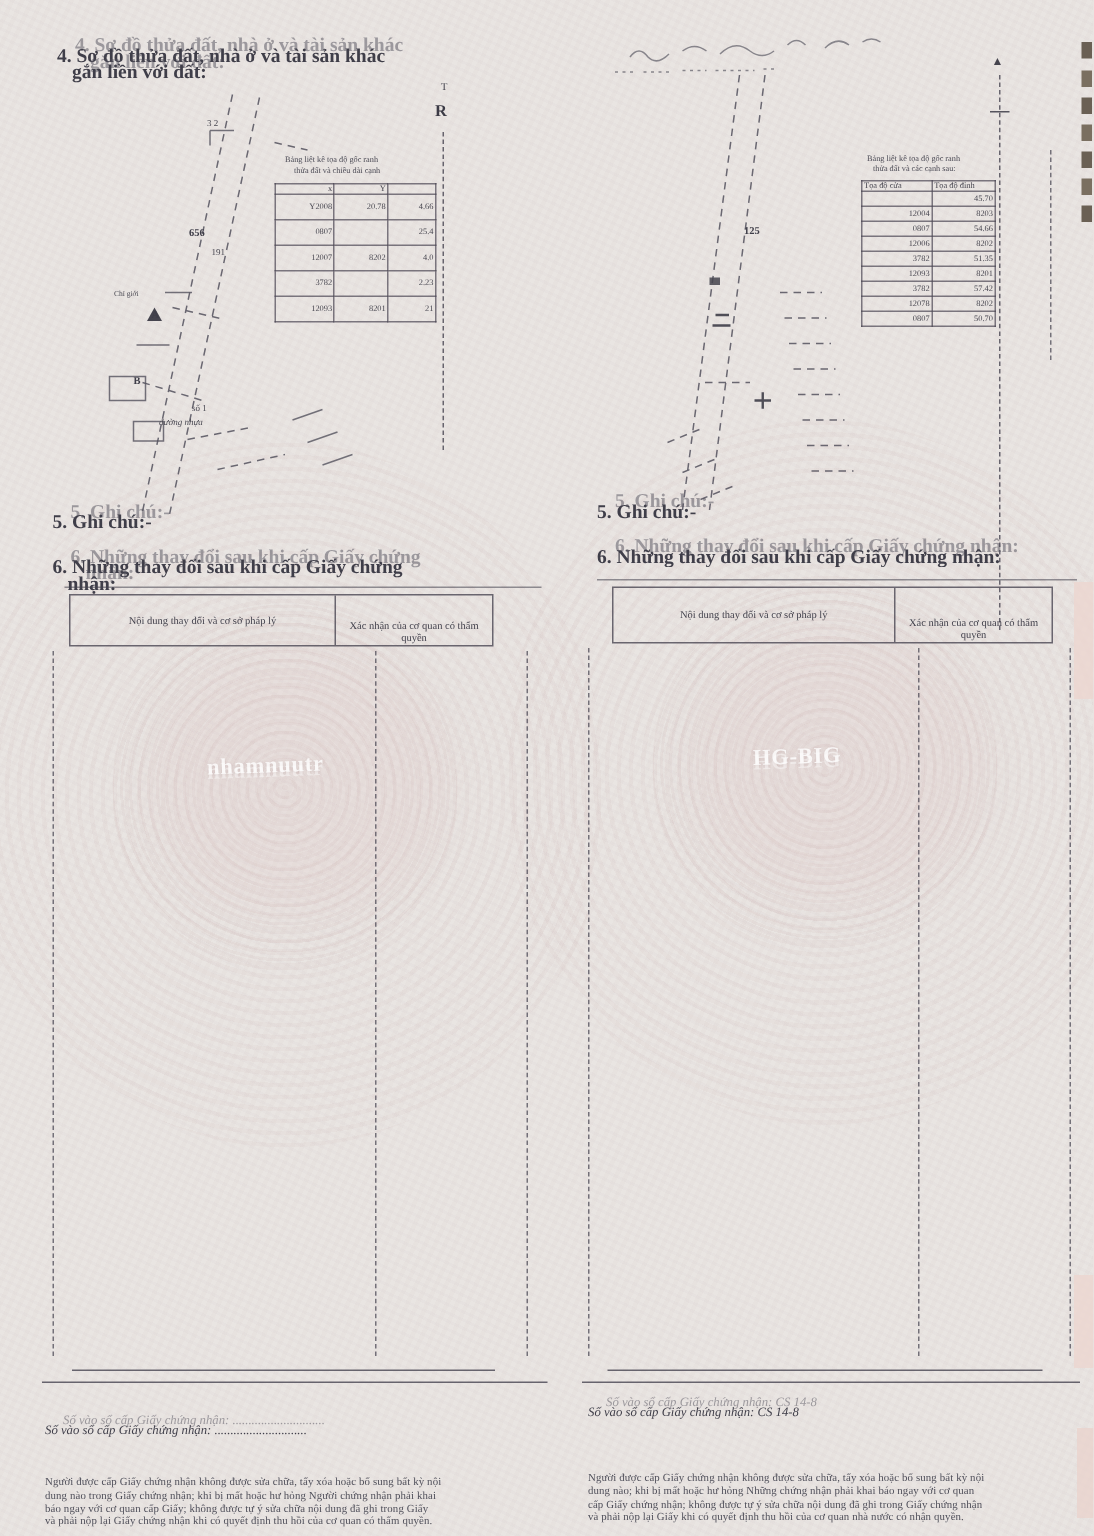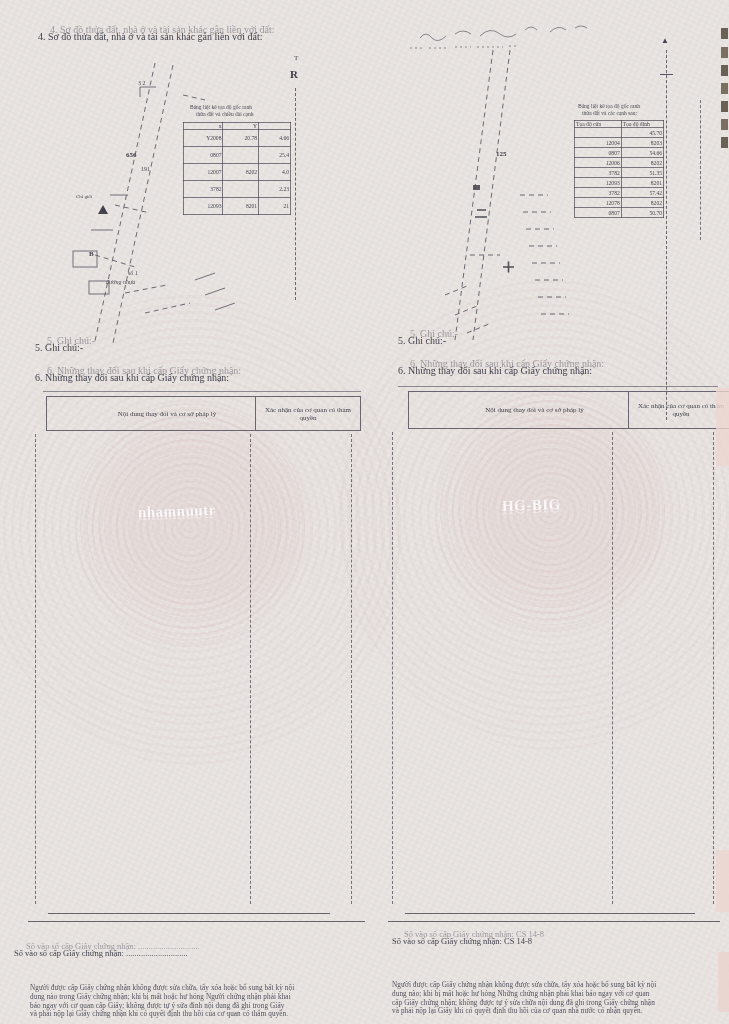--- a/index.html
+++ b/index.html
@@ -8,38 +8,38 @@
   .abs{position:absolute;}
   .texture{position:absolute;inset:0;pointer-events:none;
     background:
       repeating-linear-gradient(115deg, rgba(213,199,195,.10) 0 3px, rgba(236,232,229,0) 3px 6px),
       repeating-linear-gradient(25deg, rgba(199,186,196,.08) 0 2px, rgba(236,232,229,0) 2px 5px);}
   .seal{position:absolute;border-radius:50%;pointer-events:none;opacity:.55;
     background:repeating-radial-gradient(circle, rgba(193,158,158,.13) 0 3px, rgba(255,255,255,0) 3px 8px);}
   .seal-core{position:absolute;border-radius:50%;pointer-events:none;opacity:.5;
     background:repeating-radial-gradient(circle, rgba(186,148,148,.16) 0 2px, rgba(255,255,255,0) 2px 6px);}
   .wash{position:absolute;border-radius:50%;filter:blur(14px);pointer-events:none;}
-  .h{font-weight:normal;font-size:10px;line-height:11px;color:#3f3e49;filter:blur(.3px);}
+  .h{font-weight:bold;font-size:13px;line-height:11px;color:#3f3e49;filter:blur(.3px);}
   .ghost{text-shadow:12px -7px 0 rgba(80,78,90,.5);}
   .tinycap{font-size:5.5px;line-height:6.5px;color:#4a4954;filter:blur(.3px);}
   .lbl{font-size:6px;color:#474650;filter:blur(.25px);}
   .lbl-b{font-size:7px;font-weight:bold;color:#3f3e49;}
   table.coords{border-collapse:collapse;filter:blur(.25px);}
   table.coords td,table.coords th{border:1px solid rgba(74,70,82,.7);font-size:5.6px;
     color:#45444e;padding:0 1px;text-align:right;font-weight:normal;white-space:nowrap;}
   .vdash{position:absolute;width:0;border-left:1px dashed rgba(76,74,86,.75);}
   .hline{position:absolute;height:1px;background:rgba(70,68,80,.8);}
-  .chead{position:absolute;display:flex;border:1px solid rgba(74,70,82,.8);filter:blur(.25px);padding-left:32px;}
+  .chead{position:absolute;display:flex;border:1px solid rgba(74,70,82,.8);filter:blur(.25px);}
   .chead .c1{flex:1;border-right:1px solid rgba(74,70,82,.8);display:flex;align-items:center;justify-content:center;}
-  .chead .c2{width:104px;display:flex;align-items:center;justify-content:center;}
+  .chead .c2{width:104px;display:flex;align-items:flex-end;justify-content:center;}
   .chead .ct{font-size:7px;line-height:8px;color:#42414c;text-align:center;padding:1px 4px;}
   .wm{position:absolute;font-weight:bold;font-size:15px;letter-spacing:.5px;
       color:rgba(255,255,255,.82);transform:rotate(-2deg);
       text-shadow:0 3px 0 rgba(255,255,255,.45), 0 1px 2px rgba(170,140,140,.35);}
-  .serial{font-size:8.5px;color:#3f3e49;filter:blur(.3px);}
+  .serial{font-size:8.5px;color:#3f3e49;filter:blur(.3px);font-style:italic;}
   .notice{position:absolute;filter:blur(.35px);}
   .notice div{font-size:7.2px;line-height:8.8px;color:#4f4f5a;letter-spacing:.1px;white-space:nowrap;}
   .north-line{position:absolute;width:0;border-left:1px dashed rgba(70,68,80,.8);}
   .mark{position:absolute;}
   svg{position:absolute;overflow:visible;}
 </style>
 </head>
 <body>
 
 <div class="texture"></div>
@@ -140,26 +140,26 @@
   </div>
 
   <div class="vdash" style="left:35px;top:434px;height:470px"></div>
   <div class="vdash" style="left:250px;top:434px;height:470px"></div>
   <div class="vdash" style="left:351px;top:434px;height:470px"></div>
   <div class="hline" style="left:48px;top:913px;width:282px"></div>
   <div class="hline" style="left:28px;top:921px;width:337px"></div>
 
   <div class="wm" style="left:138px;top:503px">nhamnuutr</div>
 
-  <div class="serial ghost abs" style="left:14px;top:948px">Số vào sổ cấp Giấy chứng nhận: .............................</div>
+  <div class="serial ghost abs" style="left:30px;top:948px">Số vào sổ cấp Giấy chứng nhận: .............................</div>
 
   <div class="notice" style="left:30px;top:984px">
     <div>Người được cấp Giấy chứng nhận không được sửa chữa, tẩy xóa hoặc bổ sung bất kỳ nội</div>
     <div>dung nào trong Giấy chứng nhận; khi bị mất hoặc hư hỏng Người chứng nhận phải khai</div>
-    <div>báo ngay với cơ quan cấp Giấy; không được tự ý sửa đỉnh nội dung đã ghi trong Giấy</div>
+    <div>báo ngay với cơ quan cấp Giấy; không được tự ý sửa chữa nội dung đã ghi trong Giấy</div>
     <div>và phải nộp lại Giấy chứng nhận khi có quyết định thu hồi của cơ quan có thẩm quyền.</div>
   </div>
 </div>
 
 <div class="abs" style="inset:0">
 
   <svg width="230" height="45" viewBox="0 0 230 45" style="left:405px;top:20px">
     <g stroke="#55545f" stroke-width="1" fill="none" opacity=".65">
       <path d="M15,18 q6,-8 12,0 q6,6 14,-2 M50,14 q8,-6 16,0 M75,16 q10,-10 20,-2 q8,6 16,0 M120,10 q6,-6 12,0 M145,12 q8,-8 16,-2 M170,8 q6,-4 12,0"></path>
       <path d="M5,28 h14 M24,28 h20 M50,27 h16 M72,27 h26 M104,26 h10" stroke-dasharray="2 3"></path>

